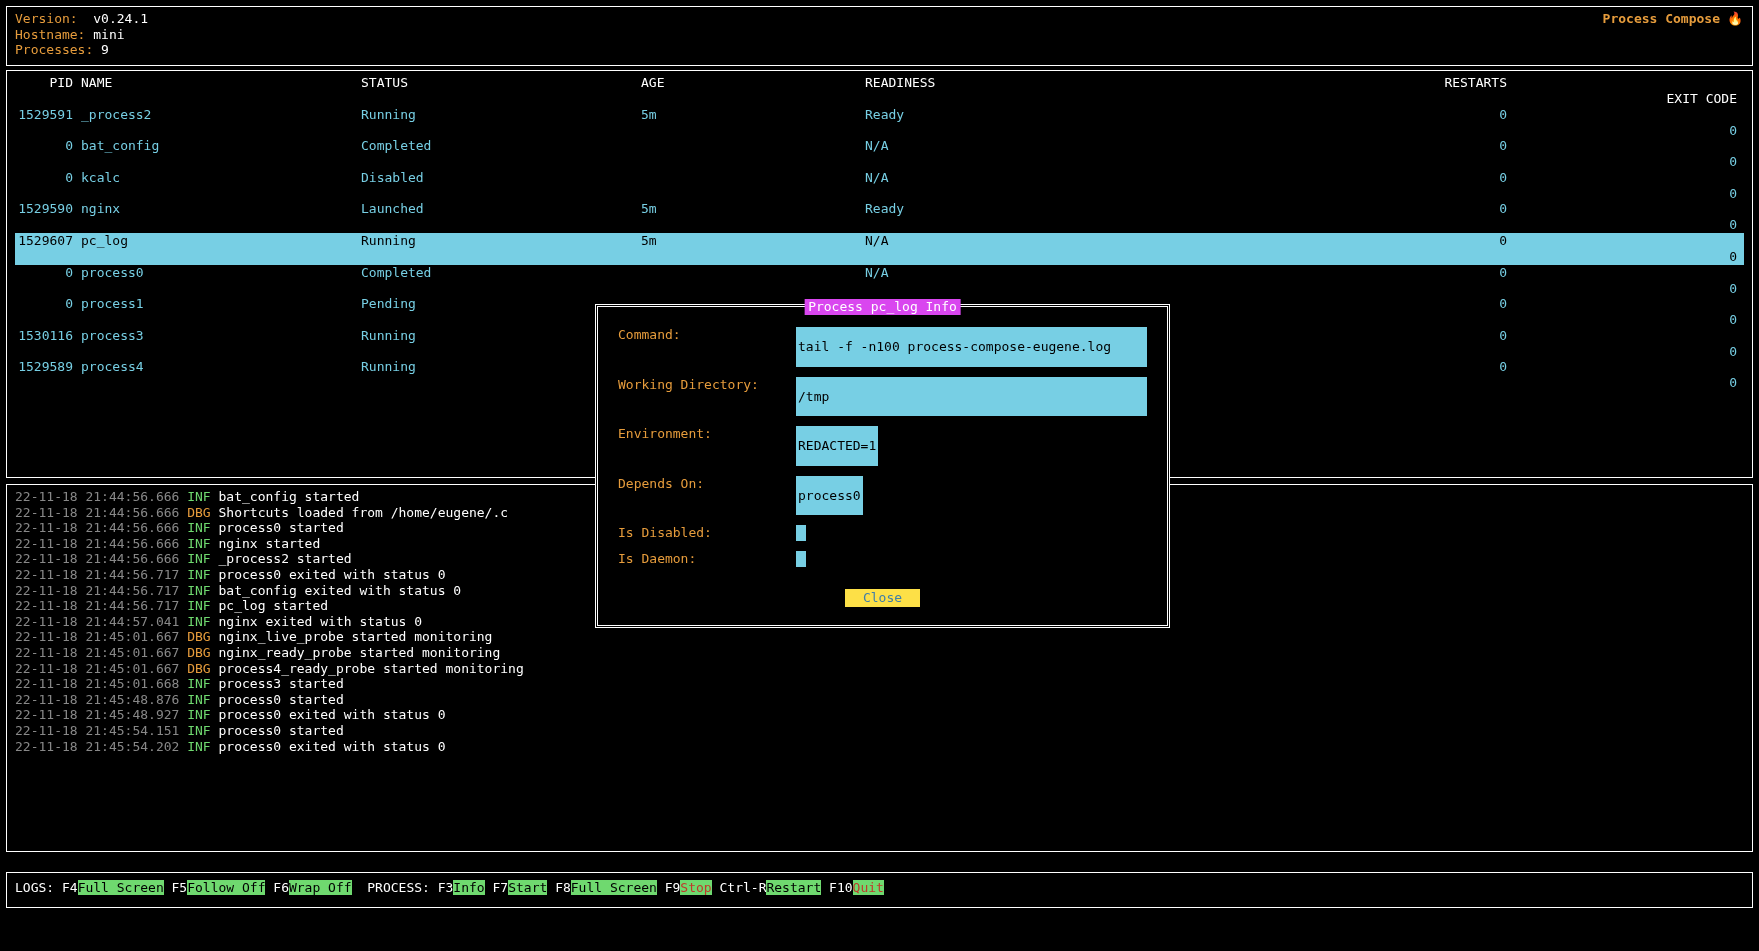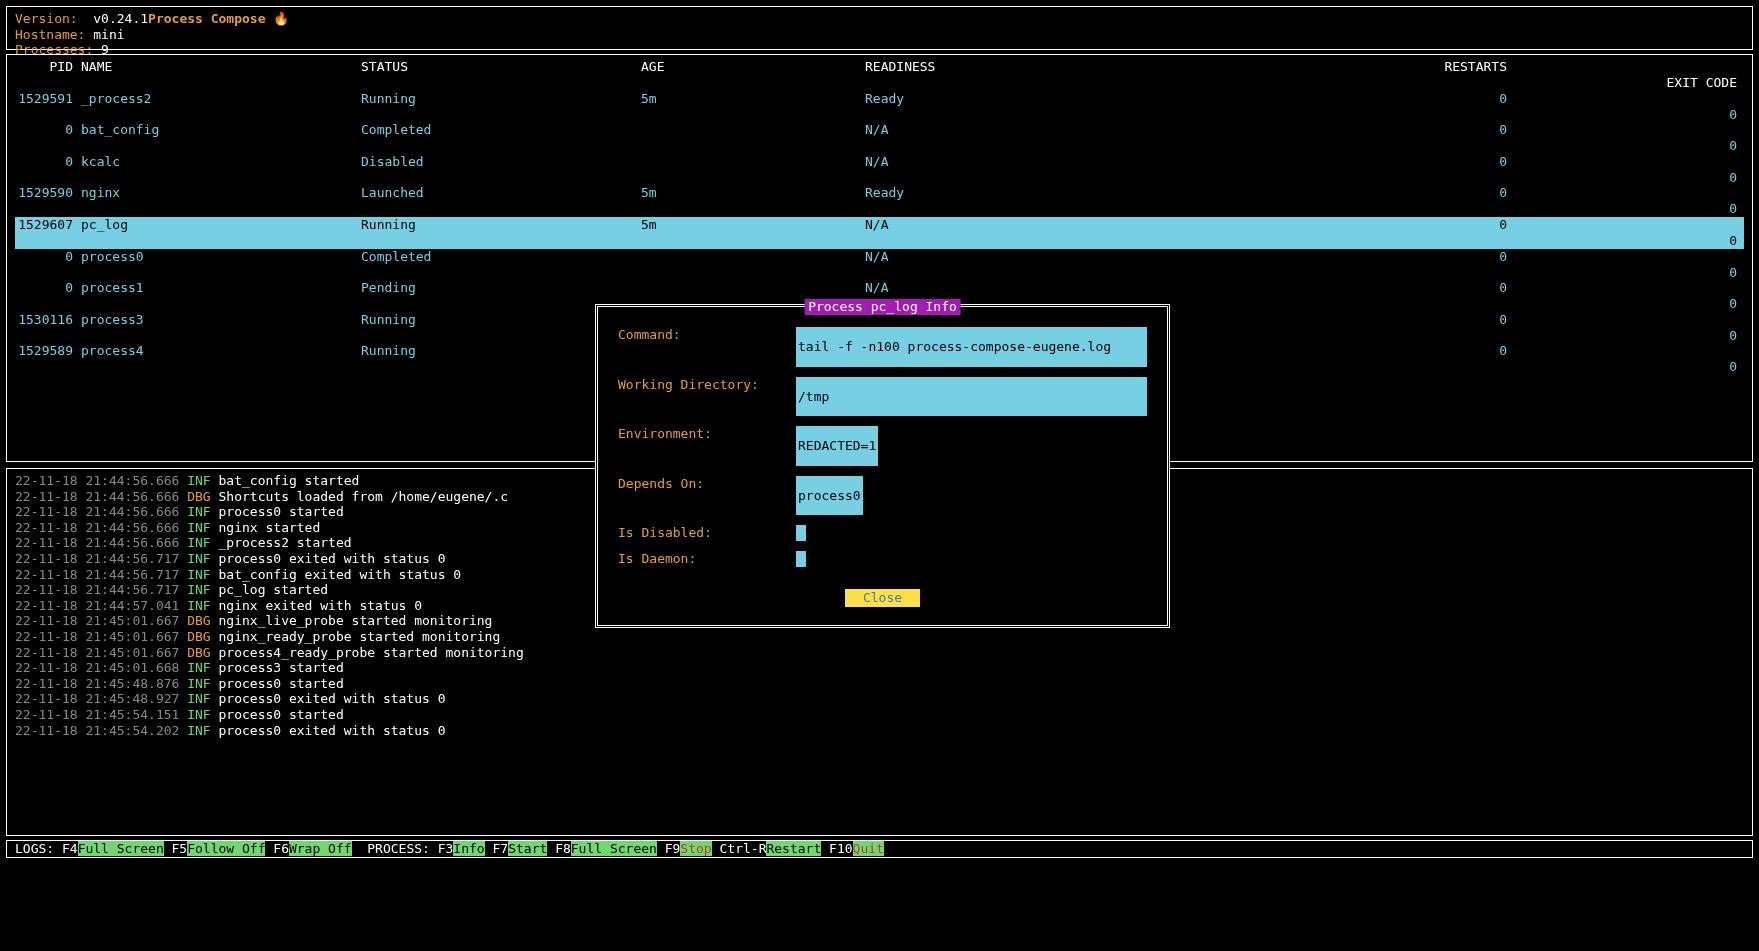--- a/index.html
+++ b/index.html
@@ -12,24 +12,24 @@
   width: 1759px;
   height: 951px;
   padding: 6px;
   position: relative;
 }
 .panel {
   border: 1px solid #fff;
   position: relative;
 }
 .header-panel {
-  height: 44px;
+  height: 60px;
   padding: 4px 8px;
   display: flex;
-  justify-content: flex-start;
+  justify-content: space-between;
 }
 .header-left { }
 .header-right {
   color: #e69c3c;
   font-weight: bold;
 }
 .info-line { white-space: pre; }
 .lbl-yellow { color: #e69c3c; }
 .lbl-white { color: #fff; }
 .table-panel {
@@ -55,44 +55,44 @@
   height: 368px;
   padding: 4px 8px;
   overflow: hidden;
 }
 .log-line { white-space: pre; }
 .ts { color: #888; }
 .lv-inf { color: #6fd96f; }
 .lv-dbg { color: #e69c3c; }
 .msg { color: #fff; }
 .footer-panel {
-  margin-top: 4px;
-  height: 18px;
-  padding: 0 8px;
+  margin-top: 20px;
+  height: 36px;
+  padding: 7px 8px;
 }
 .footer-content { white-space: pre; }
 .hk { background: #6fd96f; color: #000; }
 .r-stop { color: #c0392b; background: #6fd96f; }
 .r-quit { color: #c0392b; background: #6fd96f; }
 
 .modal {
   position: absolute;
   top: 304px;
   left: 595px;
   width: 575px;
   border: 3px double #fff;
   background: #000;
   padding: 10px 20px 18px 20px;
 }
 .modal-title {
   position: absolute;
   top: -8px;
   left: 50%;
   transform: translateX(-50%);
-  background: #a21caf;
+  background: #d946ef;
   padding: 0 4px;
   color: #fff;
 }
 .modal-row {
   display: flex;
   margin: 10px 0;
 }
 .modal-label {
   width: 178px;
   color: #e69c3c;

